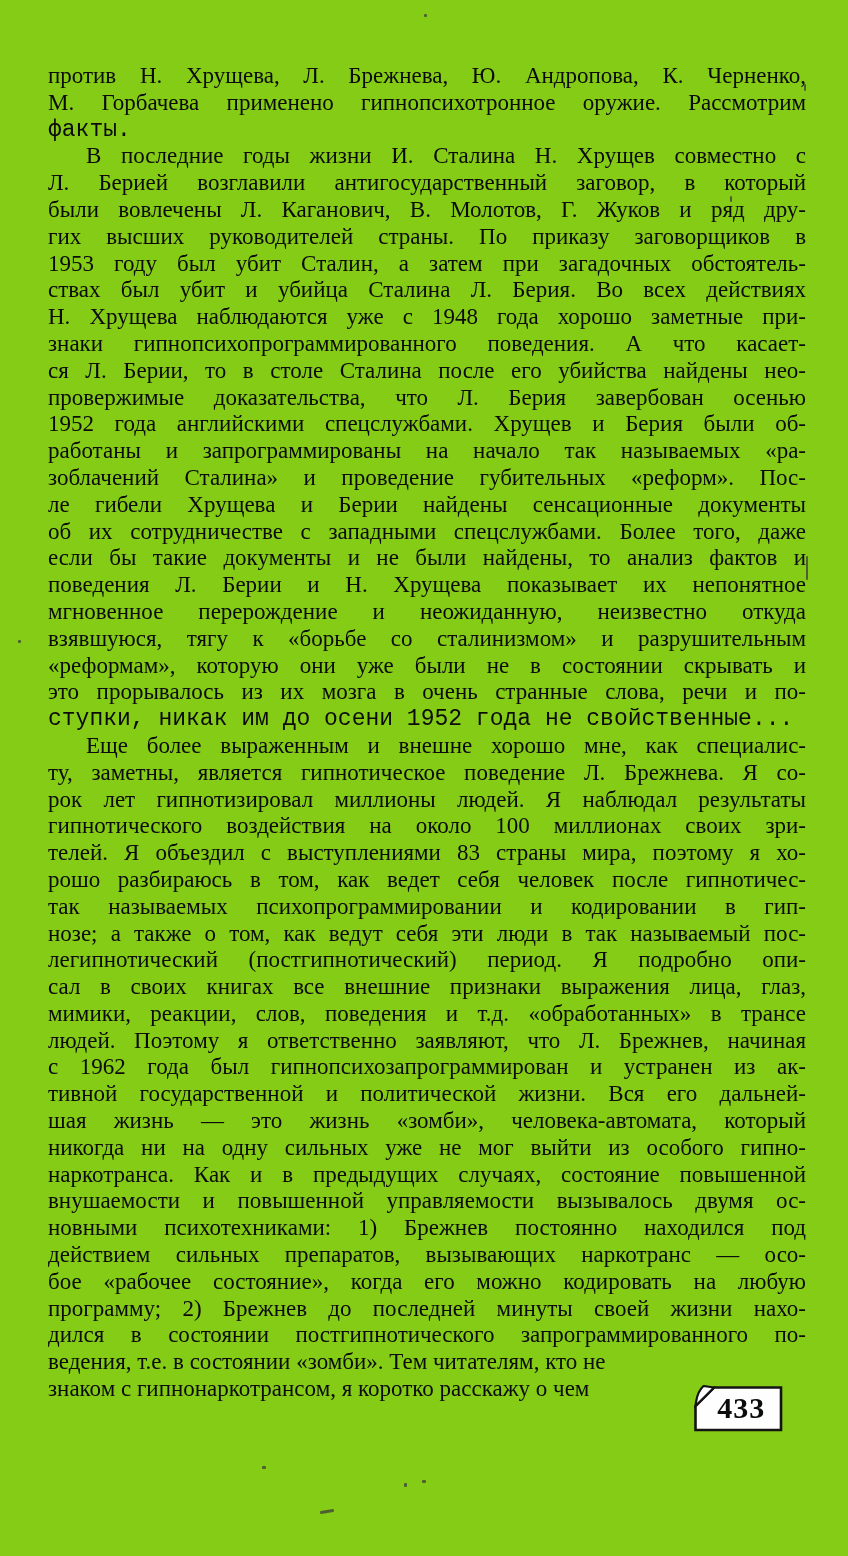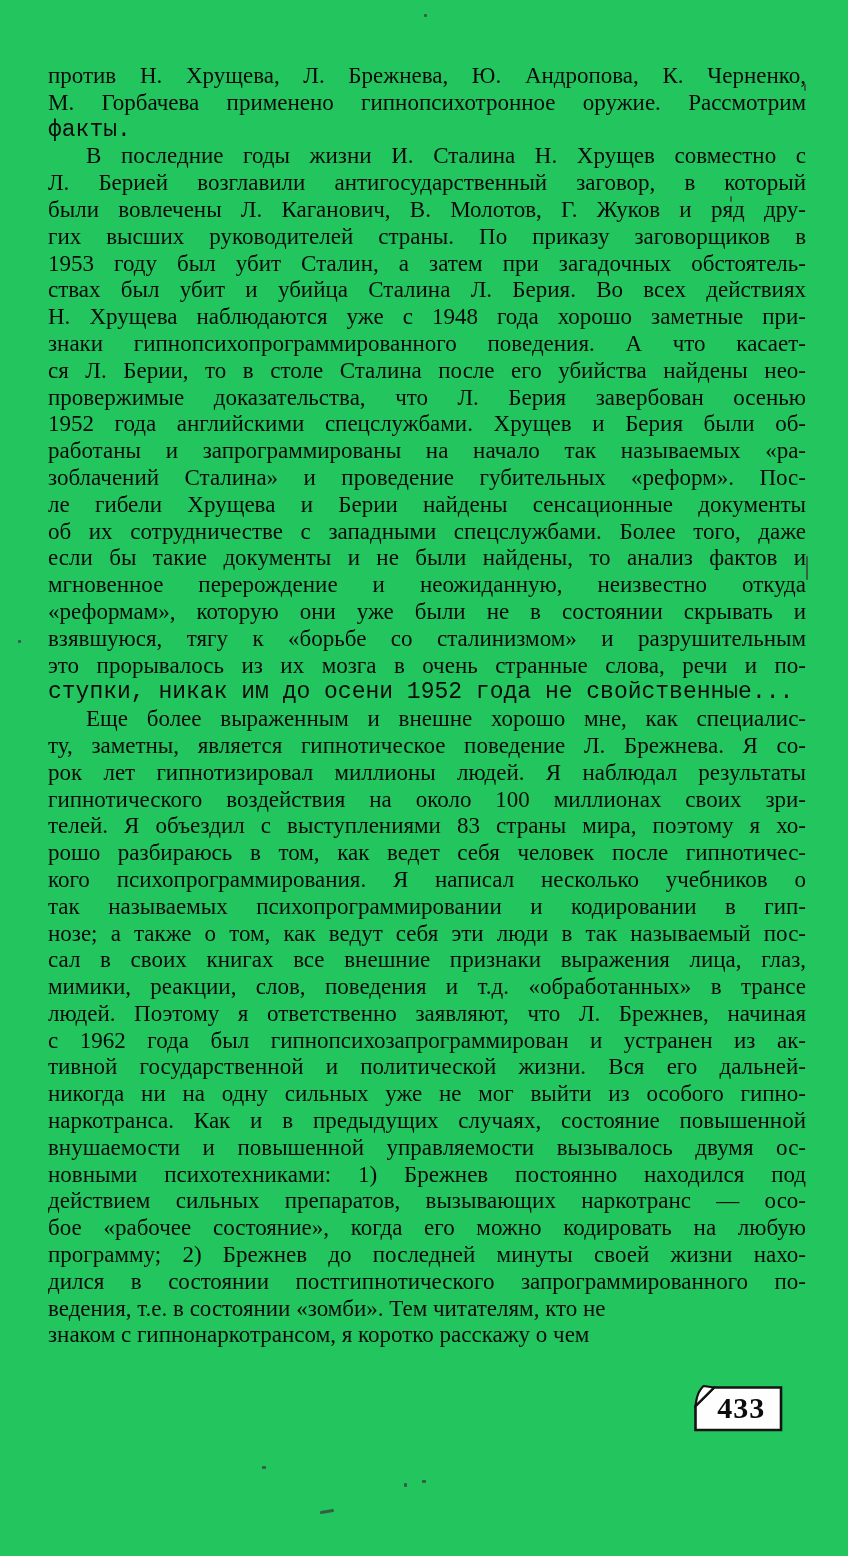--- a/index.html
+++ b/index.html
@@ -1,19 +1,19 @@
 <!DOCTYPE html>
 <html><head>
 <meta charset="utf-8">
 <style>
   html,body { margin:0; padding:0; background:#e8e8e8; }
   .page {
     position:relative;
     width:848px; height:1556px;
-    background:#22c55e;
+    background:#84cc16;
     color:#0b0b0b;
     font-family:"Liberation Serif","DejaVu Serif",serif;
     overflow:hidden;
   }
   .text-block {
     position:absolute;
     left:48px; top:63px; width:758px;
     font-size:23px;
     line-height:26.8px;
     font-weight:400;
@@ -70,39 +70,41 @@
       <div class="line">Н. Хрущева наблюдаются уже с 1948 года хорошо заметные при-</div>
       <div class="line">знаки гипнопсихопрограммированного поведения. А что касает-</div>
       <div class="line">ся Л. Берии, то в столе Сталина после его убийства найдены нео-</div>
       <div class="line">провержимые доказательства, что Л. Берия завербован осенью</div>
       <div class="line">1952 года английскими спецслужбами. Хрущев и Берия были об-</div>
       <div class="line">работаны и запрограммированы на начало так называемых «ра-</div>
       <div class="line">зоблачений Сталина» и проведение губительных «реформ». Пос-</div>
       <div class="line">ле гибели Хрущева и Берии найдены сенсационные документы</div>
       <div class="line">об их сотрудничестве с западными спецслужбами. Более того, даже</div>
       <div class="line">если бы такие документы и не были найдены, то анализ фактов и</div>
+      <div class="line">поведения Л. Берии и Н. Хрущева показывает их непонятное</div>
       <div class="line">мгновенное перерождение и неожиданную, неизвестно откуда</div>
+      <div class="line">взявшуюся, тягу к «борьбе со сталинизмом» и разрушительным</div>
       <div class="line">«реформам», которую они уже были не в состоянии скрывать и</div>
-      <div class="line">взявшуюся, тягу к «борьбе со сталинизмом» и разрушительным</div>
       <div class="line">это прорывалось из их мозга в очень странные слова, речи и по-</div>
       <div class="line unjust">ступки, никак им до осени 1952 года не свойственные...</div>
       <div class="line indent">Еще более выраженным и внешне хорошо мне, как специалис-</div>
       <div class="line">ту, заметны, является гипнотическое поведение Л. Брежнева. Я со-</div>
       <div class="line">рок лет гипнотизировал миллионы людей. Я наблюдал результаты</div>
       <div class="line">гипнотического воздействия на около 100 миллионах своих зри-</div>
       <div class="line">телей. Я объездил с выступлениями 83 страны мира, поэтому я хо-</div>
       <div class="line">рошо разбираюсь в том, как ведет себя человек после гипнотичес-</div>
-      <div class="line">кого психопрограммирования. Я написал несколько учебников о</div>
       <div class="line">так называемых психопрограммировании и кодировании в гип-</div>
       <div class="line">нозе; а также о том, как ведут себя эти люди в так называемый пос-</div>
+      <div class="line">легипнотический (постгипнотический) период. Я подробно опи-</div>
       <div class="line">сал в своих книгах все внешние признаки выражения лица, глаз,</div>
       <div class="line">мимики, реакции, слов, поведения и т.д. «обработанных» в трансе</div>
       <div class="line">людей. Поэтому я ответственно заявляют, что Л. Брежнев, начиная</div>
       <div class="line">с 1962 года был гипнопсихозапрограммирован и устранен из ак-</div>
       <div class="line">тивной государственной и политической жизни. Вся его дальней-</div>
+      <div class="line">шая жизнь — это жизнь «зомби», человека-автомата, который</div>
       <div class="line">никогда ни на одну сильных уже не мог выйти из особого гипно-</div>
       <div class="line">наркотранса. Как и в предыдущих случаях, состояние повышенной</div>
       <div class="line">внушаемости и повышенной управляемости вызывалось двумя ос-</div>
       <div class="line">новными психотехниками: 1) Брежнев постоянно находился под</div>
       <div class="line">действием сильных препаратов, вызывающих наркотранс — осо-</div>
       <div class="line">бое «рабочее состояние», когда его можно кодировать на любую</div>
       <div class="line">программу; 2) Брежнев до последней минуты своей жизни нахо-</div>
       <div class="line">дился в состоянии постгипнотического запрограммированного по-</div>
       <div class="line narrow">ведения, т.е. в состоянии «зомби». Тем читателям, кто не</div>
       <div class="line narrow">знаком с гипнонаркотрансом, я коротко расскажу о чем</div>

